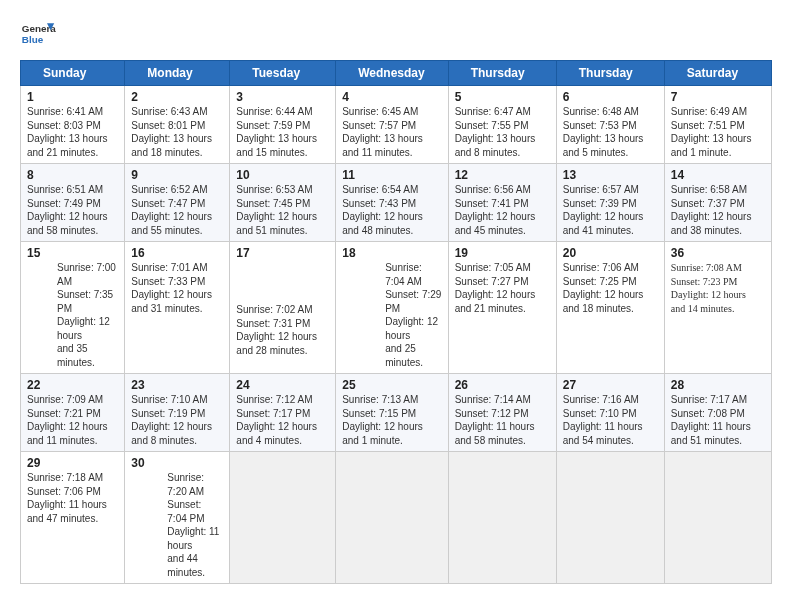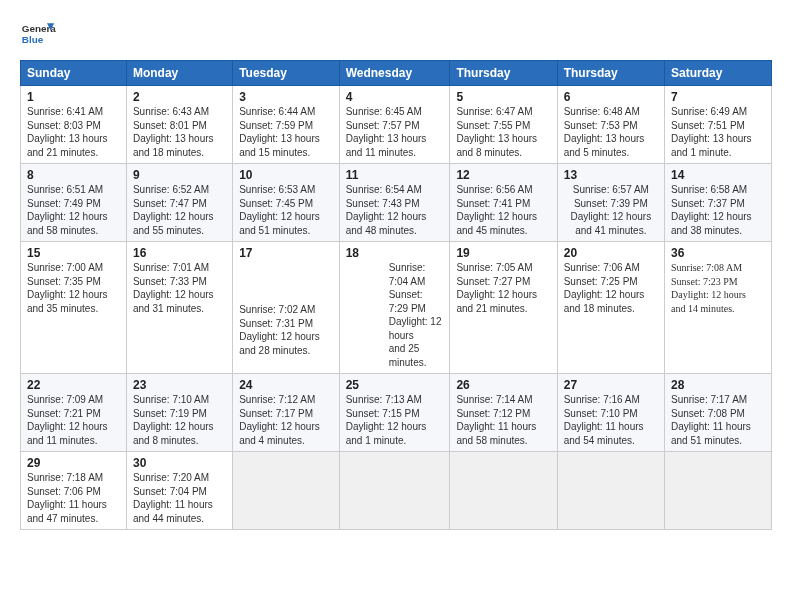--- a/index.html
+++ b/index.html
@@ -47,21 +47,21 @@
     }
     .calendar {
       width: 100%;
       border-collapse: collapse;
       font-size: 10.5px;
     }
     .calendar thead th {
       background: #2a6ebb;
       color: #fff;
       text-align: left;
-      padding: 5px 6px;
+      padding: 5px 22px;
       font-size: 12px;
       font-weight: bold;
       border: 1px solid #1a5aa0;
     }
     .calendar tbody td {
       vertical-align: top;
       padding: 4px 6px;
       border: 1px solid #ccc;
       width: 113px;
       min-height: 80px;
@@ -199,37 +199,37 @@
           </td>
           <td>
             <span class="day-num">12</span>
             <div class="day-info" style="white-space: pre-line;">Sunrise: 6:56 AM
 Sunset: 7:41 PM
 Daylight: 12 hours
 and 45 minutes.</div>
           </td>
           <td>
             <span class="day-num">13</span>
-            <div class="day-info" style="white-space: pre-line; text-align: center;">Sunrise: 6:57 AM
+            <div class="day-info" style="white-space: pre-line;">Sunrise: 6:57 AM
 Sunset: 7:39 PM
 Daylight: 12 hours
 and 41 minutes.</div>
           </td>
           <td>
             <span class="day-num">14</span>
             <div class="day-info" style="white-space: pre-line;">Sunrise: 6:58 AM
 Sunset: 7:37 PM
 Daylight: 12 hours
 and 38 minutes.</div>
           </td>
         </tr>
         <tr>
           <td>
             <span class="day-num">15</span>
-            <div class="day-info" style="white-space: pre-line;">Sunrise: 7:00 AM
+            <div class="day-info" style="white-space: pre-line; margin-left: 30px;">Sunrise: 7:00 AM
 Sunset: 7:35 PM
 Daylight: 12 hours
 and 35 minutes.</div>
           </td>
           <td>
             <span class="day-num">16</span>
             <div class="day-info" style="white-space: pre-line;">Sunrise: 7:01 AM
 Sunset: 7:33 PM
 Daylight: 12 hours
 and 31 minutes.</div>
@@ -324,21 +324,21 @@
         <tr>
           <td>
             <span class="day-num">29</span>
             <div class="day-info" style="white-space: pre-line;">Sunrise: 7:18 AM
 Sunset: 7:06 PM
 Daylight: 11 hours
 and 47 minutes.</div>
           </td>
           <td>
             <span class="day-num">30</span>
-            <div class="day-info" style="white-space: pre-line;">Sunrise: 7:20 AM
+            <div class="day-info" style="white-space: pre-line; margin-left: 36px;">Sunrise: 7:20 AM
 Sunset: 7:04 PM
 Daylight: 11 hours
 and 44 minutes.</div>
           </td>
           <td class="empty-cell"></td>
           <td class="empty-cell"></td>
           <td class="empty-cell"></td>
           <td class="empty-cell"></td>
           <td class="empty-cell"></td>
         </tr>

